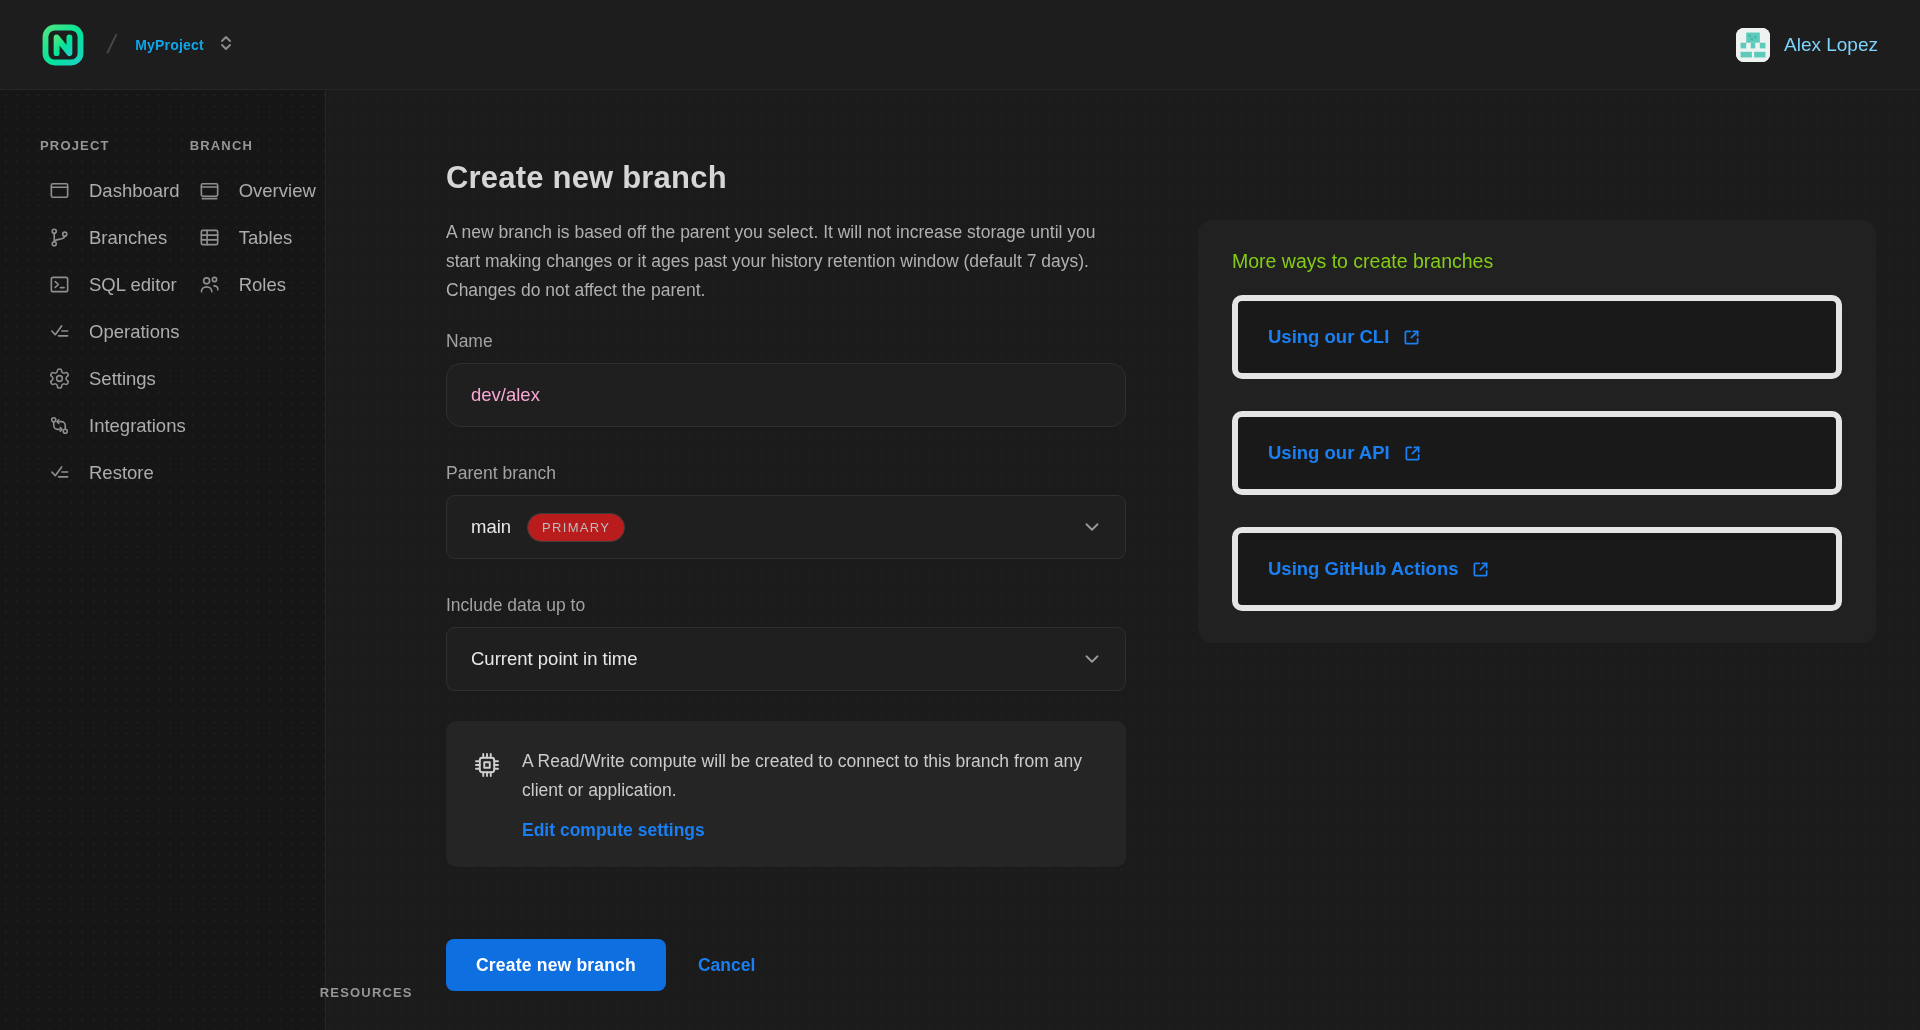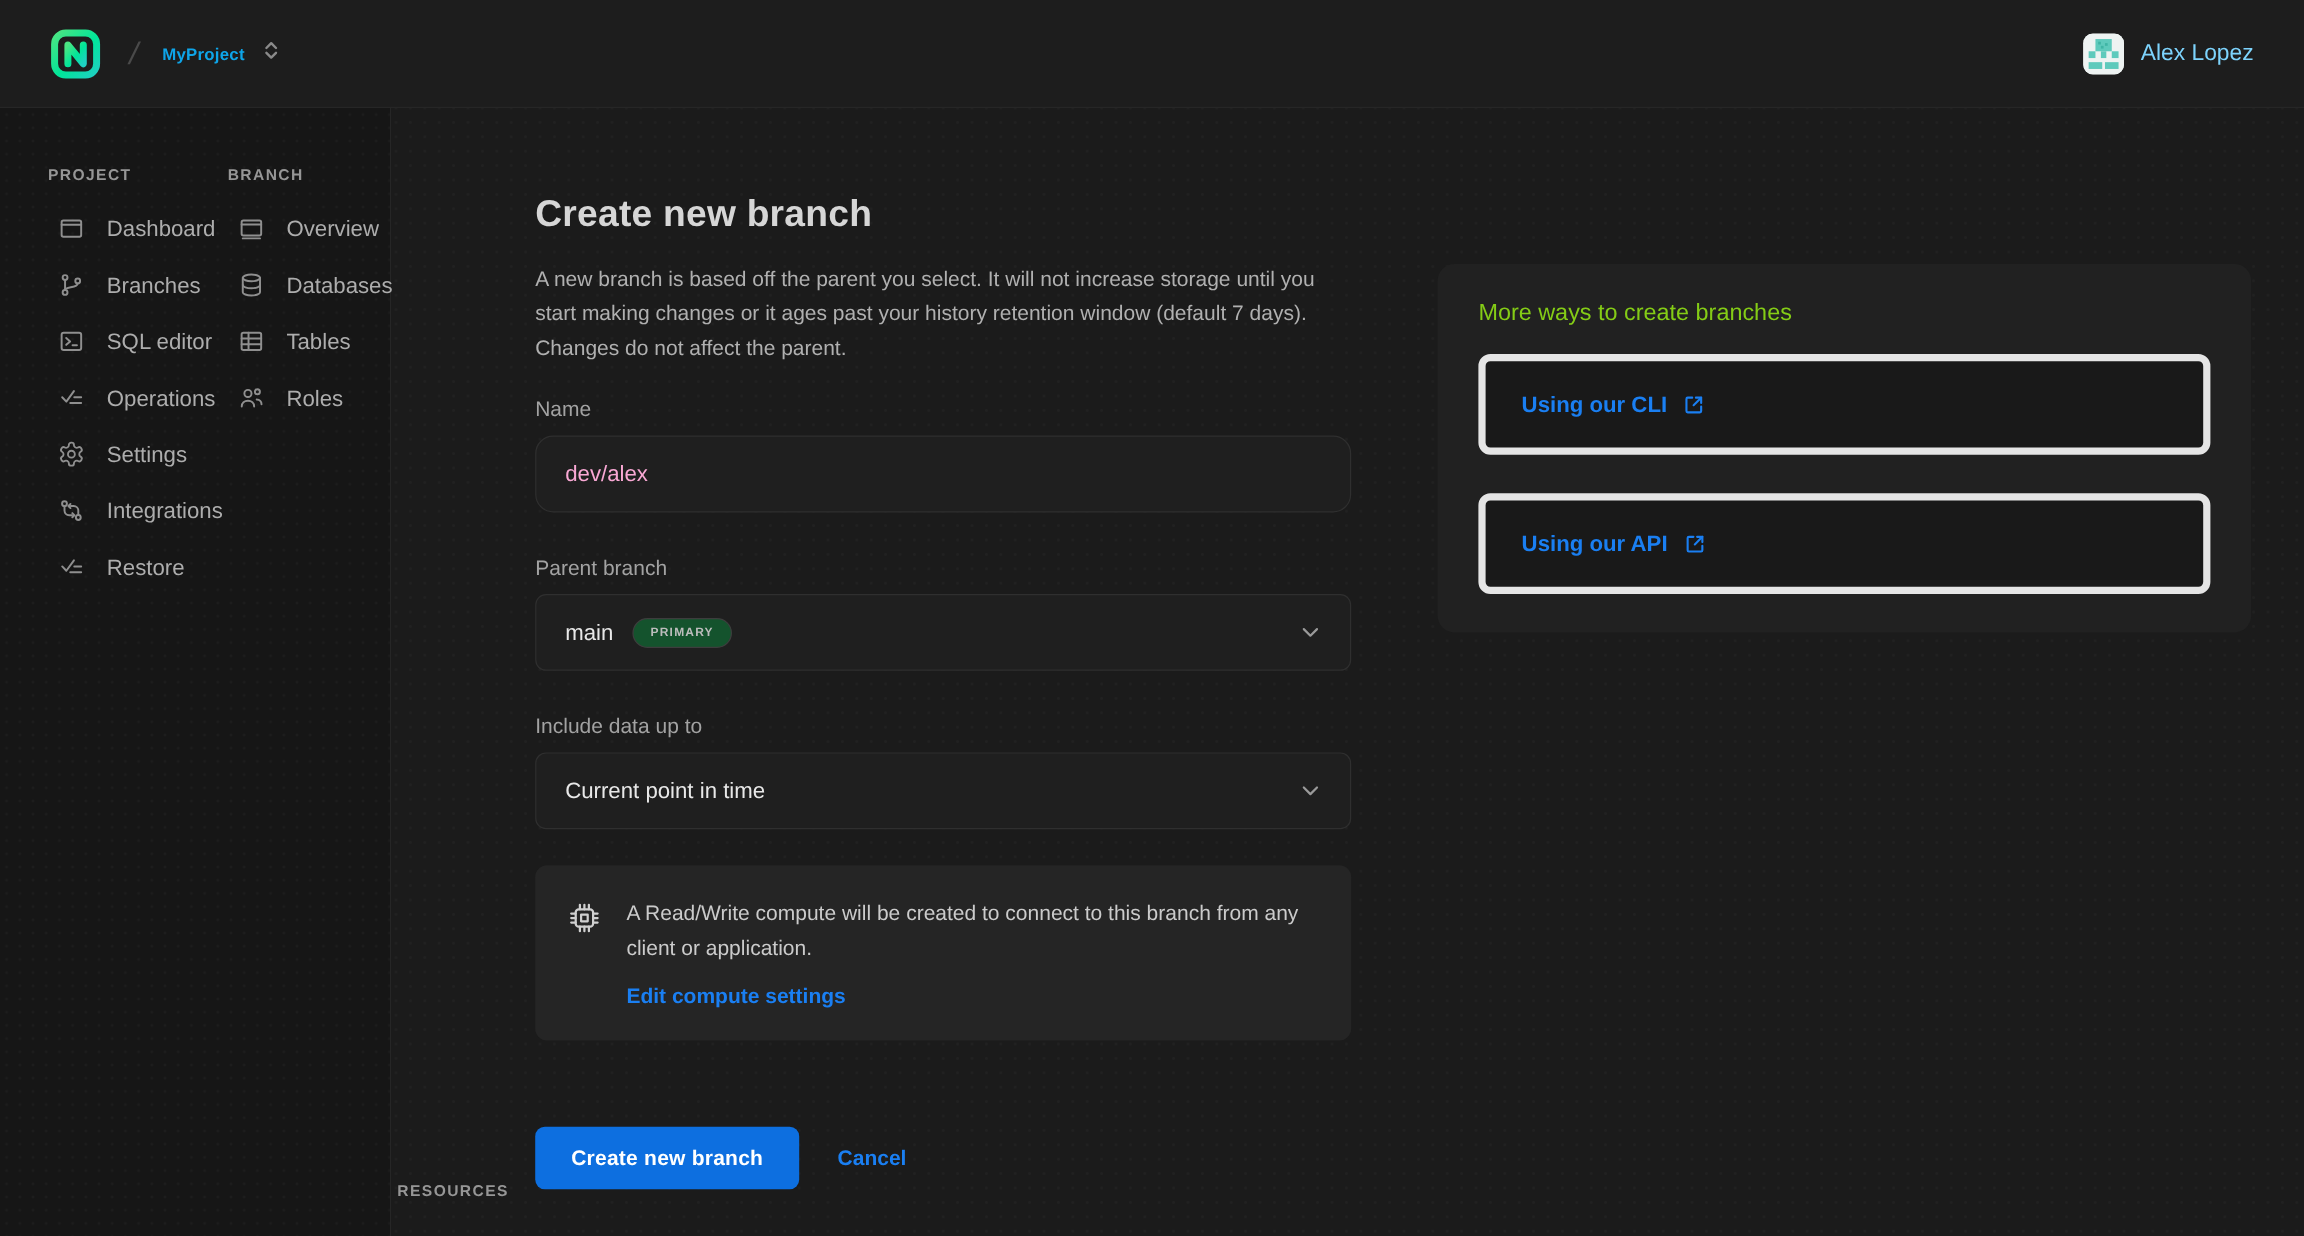--- a/index.html
+++ b/index.html
@@ -49,22 +49,22 @@
   h1.page-title { color: #d6d6d6; font-size: 31px; font-weight: 700; letter-spacing: 0.2px; margin-bottom: 22px; }
   .page-desc { color: #b0b0b0; font-size: 17.5px; line-height: 29px; margin-bottom: 26px; }
   .field-group { margin-bottom: 36px; }
   .field-label { display: block; color: #a2a2a2; font-size: 17.5px; margin-bottom: 11px; }
   .text-input { width: 100%; height: 64px; background: #1f1f1f; border: 1px solid #2f2f2f;
     border-radius: 15px; color: #f9a8d4; font-size: 18.5px; padding: 0 24px;
     font-family: "Liberation Sans", sans-serif; outline: none; }
   .select-box { width: 100%; height: 64px; background: #1f1f1f; border: 1px solid #2f2f2f;
     border-radius: 9px; display: flex; align-items: center; padding: 0 22px 0 24px; cursor: pointer; }
   .select-value { color: #e8e8e8; font-size: 18.5px; font-weight: 500; }
-  .badge { margin-left: 16px; background: #14532d; border: 1px solid #3d3d3d; color: #bdbdbd;
-    font-size: 10px; font-weight: 700; letter-spacing: 0.1em; padding: 6px 14px; border-radius: 999px; }
+  .badge { margin-left: 16px; background: #b91c1c; border: 1px solid #3d3d3d; color: #bdbdbd;
+    font-size: 13px; font-weight: 400; letter-spacing: 0.1em; padding: 6px 14px; border-radius: 999px; }
   .select-caret { margin-left: auto; color: #9a9a9a; display: flex; }
 
   .compute-note { background: #252525; border-radius: 10px; padding: 26px 28px 26px 26px;
     margin-top: 30px; display: flex; gap: 20px; }
   .compute-note svg { stroke: #d0d0d0; flex: 0 0 auto; margin-top: 3px; }
   .compute-text { color: #cbcbcb; font-size: 17.5px; line-height: 29px; max-width: 560px; }
   .compute-link { display: inline-block; margin-top: 15px; color: #1a7ff2; font-size: 17.5px;
     font-weight: 700; text-decoration: none; cursor: pointer; }
 
   .actions { margin-top: 72px; display: flex; align-items: center; gap: 32px; }
@@ -214,28 +214,20 @@
 
         <div class="side-item">
           <svg width="23" height="23" viewBox="0 0 24 24" fill="none" stroke-width="1.7" stroke-linecap="round" stroke-linejoin="round">
             <rect x="3.5" y="5" width="17" height="13" rx="1.5"></rect>
               <line x1="3.5" y1="8.4" x2="20.5" y2="8.4"></line>
               <line x1="4.5" y1="20.5" x2="19.5" y2="20.5"></line>
           </svg>
           <span class="side-item-label">Overview</span>
         </div>
 
-        <div class="side-item">
-          <svg width="23" height="23" viewBox="0 0 24 24" fill="none" stroke-width="1.7" stroke-linecap="round" stroke-linejoin="round">
-            <ellipse cx="12" cy="5.8" rx="7.5" ry="2.9"></ellipse>
-            <path d="M4.5 5.8 v12.4 c0 1.6 3.4 2.9 7.5 2.9 s7.5 -1.3 7.5 -2.9 V5.8"></path>
-            <path d="M4.5 12 c0 1.6 3.4 2.9 7.5 2.9 s7.5 -1.3 7.5 -2.9"></path>
-          </svg>
-          <span class="side-item-label">Databases</span>
-        </div>
 
         <div class="side-item">
           <svg width="23" height="23" viewBox="0 0 24 24" fill="none" stroke-width="1.7" stroke-linecap="round" stroke-linejoin="round">
             <rect x="3.5" y="4.5" width="17" height="15" rx="1.5"></rect>
             <line x1="3.5" y1="9.5" x2="20.5" y2="9.5"></line>
               <line x1="3.5" y1="14.5" x2="20.5" y2="14.5"></line>
               <line x1="9.5" y1="4.5" x2="9.5" y2="19.5"></line>
           </svg>
           <span class="side-item-label">Tables</span>
         </div>
@@ -328,17 +320,27 @@
           <a class="aside-link">
             <span>Using our API</span>
             <svg width="21" height="21" viewBox="0 0 24 24" fill="none" stroke-width="2" stroke-linecap="round" stroke-linejoin="round">
               <path d="M19 13.5 V17.8 A1.2 1.2 0 0 1 17.8 19 H6.2 A1.2 1.2 0 0 1 5 17.8 V6.2 A1.2 1.2 0 0 1 6.2 5 H10.5"></path>
               <path d="M14 5 h5 v5"></path>
                 <path d="M19 5 l-7.2 7.2"></path>
             </svg>
           </a>
         </div>
 
+        <div class="aside-card">
+          <a class="aside-link">
+            <span>Using GitHub Actions</span>
+            <svg width="21" height="21" viewBox="0 0 24 24" fill="none" stroke-width="2" stroke-linecap="round" stroke-linejoin="round">
+              <path d="M19 13.5 V17.8 A1.2 1.2 0 0 1 17.8 19 H6.2 A1.2 1.2 0 0 1 5 17.8 V6.2 A1.2 1.2 0 0 1 6.2 5 H10.5"></path>
+              <path d="M14 5 h5 v5"></path>
+                <path d="M19 5 l-7.2 7.2"></path>
+            </svg>
+          </a>
+        </div>
       </aside>
 
     </main>
   </div>
 </div>
 
 </body></html>

